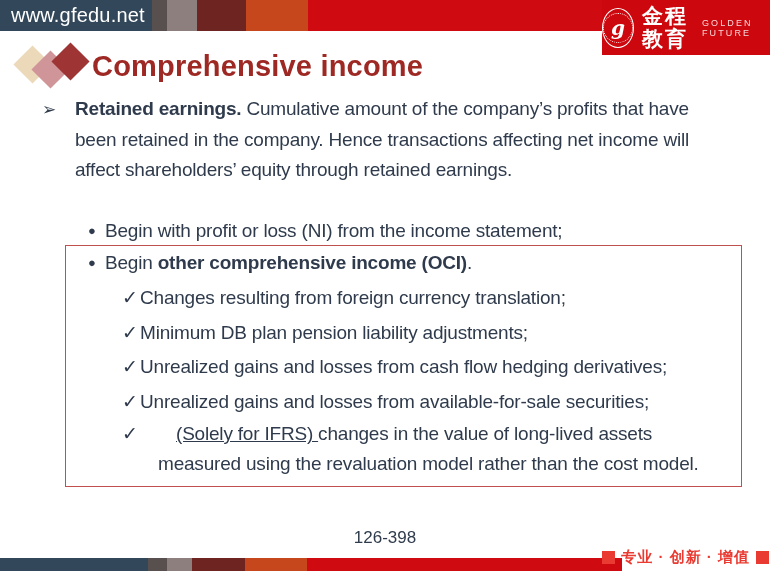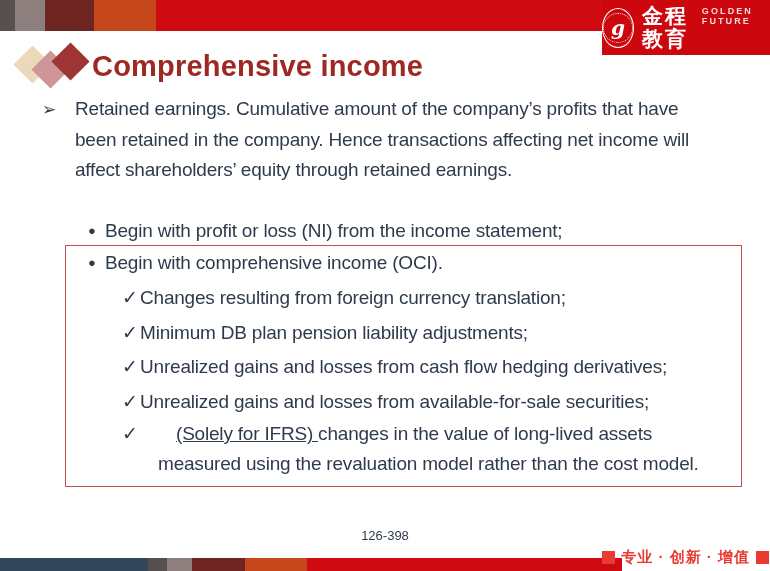--- a/index.html
+++ b/index.html
@@ -26,21 +26,21 @@
 
   .logobox{position:absolute;top:0;right:0;width:168px;height:55px;background:var(--logo-red);
            display:flex;align-items:center;justify-content:center;gap:8px;z-index:5;}
   .seal{width:40px;height:40px;border:1.5px solid #fff;border-radius:50%;
         display:flex;align-items:center;justify-content:center;position:relative;}
   .seal .inner{width:30px;height:30px;border:1px dotted #fff;border-radius:50%;
         display:flex;align-items:center;justify-content:center;
         color:#fff;font-family:"DejaVu Serif",serif;font-style:italic;font-weight:bold;font-size:20px;line-height:1;}
   .logotext{display:flex;flex-direction:row;line-height:1.05;}
   .logo-cn{color:#fff;font-weight:bold;font-size:21px;letter-spacing:2px;}
-  .logo-en{color:#f6d9d9;font-size:9px;font-weight:bold;letter-spacing:2.1px;margin-top:2px;}
+  .logo-en{color:#f6d9d9;font-size:9px;font-weight:normal;letter-spacing:2.1px;margin-top:14px;}
 
   
   .titlebar{position:absolute;left:16px;top:40px;display:flex;align-items:center;}
   .diamonds{position:relative;width:76px;height:52px;}
   .dm{position:absolute;width:27px;height:27px;transform:rotate(45deg);}
   .dm.cream{left:3px;top:11px;background:var(--diamond-cream);}
   .dm.rose{left:21px;top:16px;background:var(--diamond-rose);}
   .dm.red{left:41px;top:8px;background:var(--diamond-red);}
   .title{color:var(--title-red);font-size:29px;font-weight:bold;letter-spacing:.2px;}
 
@@ -52,44 +52,45 @@
   .b2{left:42px;top:186px;font-weight:bold;}
   .b2 .arrow{width:33px;}
   .dotline{left:88px;top:216px;}
   .dot{display:inline-block;width:17px;font-size:13px;vertical-align:2px;}
   .ocibox{left:65px;top:245px;width:677px;height:242px;border:1px solid var(--box-border);}
   .sub2{left:88px;top:248px;}
   .chk{left:122px;}
   .c1{top:283px;} .c2{top:318px;} .c3{top:352px;} .c4{top:387px;}
   .c5{top:419px;width:600px;padding-left:36px;text-indent:-36px;}
   .checkmark{display:inline-block;width:18px;text-indent:0;}
-  .bold{font-weight:normal;}
+  .bold{font-weight:bold;}
   .uline{text-decoration:underline;margin-left:36px;}
 
   
   .pagenum{position:absolute;left:0;right:0;top:528px;text-align:center;
-           color:var(--body-text);font-size:13px;}
+           color:var(--body-text);font-size:17px;}
   .bottombar{position:absolute;bottom:0;left:0;width:770px;height:13px;display:flex;}
   .bseg{height:13px;}
   .bseg.b1s{width:148px;background:var(--navy);}
   .bseg.b2s{width:19px;background:var(--bar-gray-dark);}
   .bseg.b3s{width:25px;background:var(--bar-gray);}
   .bseg.b4s{width:53px;background:var(--bar-maroon);}
   .bseg.b5s{width:62px;background:var(--bar-orange);}
   .bseg.b6s{width:315px;background:var(--bar-red);}
   .slogan{position:absolute;right:1px;bottom:4px;display:flex;align-items:center;gap:6px;z-index:6;}
   .slogan .sq{width:13px;height:13px;background:var(--slogan-red);display:inline-block;}
   .slogan .txt{color:var(--slogan-red);font-size:15px;font-weight:bold;letter-spacing:1px;}
 </style>
 </head>
 <body>
 
 <div class="slide">
 
   <div class="topbar">
+    <div class="seg-url">www.gfedu.net</div>
     <div class="seg g1"></div>
     <div class="seg g2"></div>
     <div class="seg g3"></div>
     <div class="seg g4"></div>
     <div class="seg g5"></div>
   </div>
 
   <div class="logobox">
     <div class="seal">
       <div class="inner">g</div>
@@ -109,21 +110,21 @@
     <h1 class="title">Comprehensive income</h1>
   </div>
 
   <p class="abs bodytxt b1"><span class="arrow">➢</span><span class="bold">Retained earnings.</span><span> Cumulative amount of the company’s profits that have been retained in the company. Hence transactions affecting net income will affect shareholders’ equity through retained earnings.</span></p>
 
 
   <p class="abs bodytxt dotline"><span class="dot">●</span><span>Begin with profit or loss (NI) from the income statement;</span></p>
 
   <div class="abs ocibox"></div>
 
-  <p class="abs bodytxt sub2"><span class="dot">●</span><span>Begin </span><span class="bold">with comprehensive income (OCI)</span><span>.</span></p>
+  <p class="abs bodytxt sub2"><span class="dot">●</span><span>Begin </span><span class="bold">other comprehensive income (OCI)</span><span>.</span></p>
 
   <p class="abs bodytxt chk c1"><span class="checkmark">✓</span><span>Changes resulting from foreign currency translation;</span></p>
 
   <p class="abs bodytxt chk c2"><span class="checkmark">✓</span><span>Minimum DB plan pension liability adjustments;</span></p>
 
   <p class="abs bodytxt chk c3"><span class="checkmark">✓</span><span>Unrealized gains and losses from cash flow hedging derivatives;</span></p>
 
   <p class="abs bodytxt chk c4"><span class="checkmark">✓</span><span>Unrealized gains and losses from available-for-sale securities;</span></p>
 
   <p class="abs bodytxt chk c5"><span class="checkmark">✓</span><span class="uline">(Solely for IFRS) </span><span>changes in the value of long-lived assets measured using the revaluation model rather than the cost model.</span></p>

